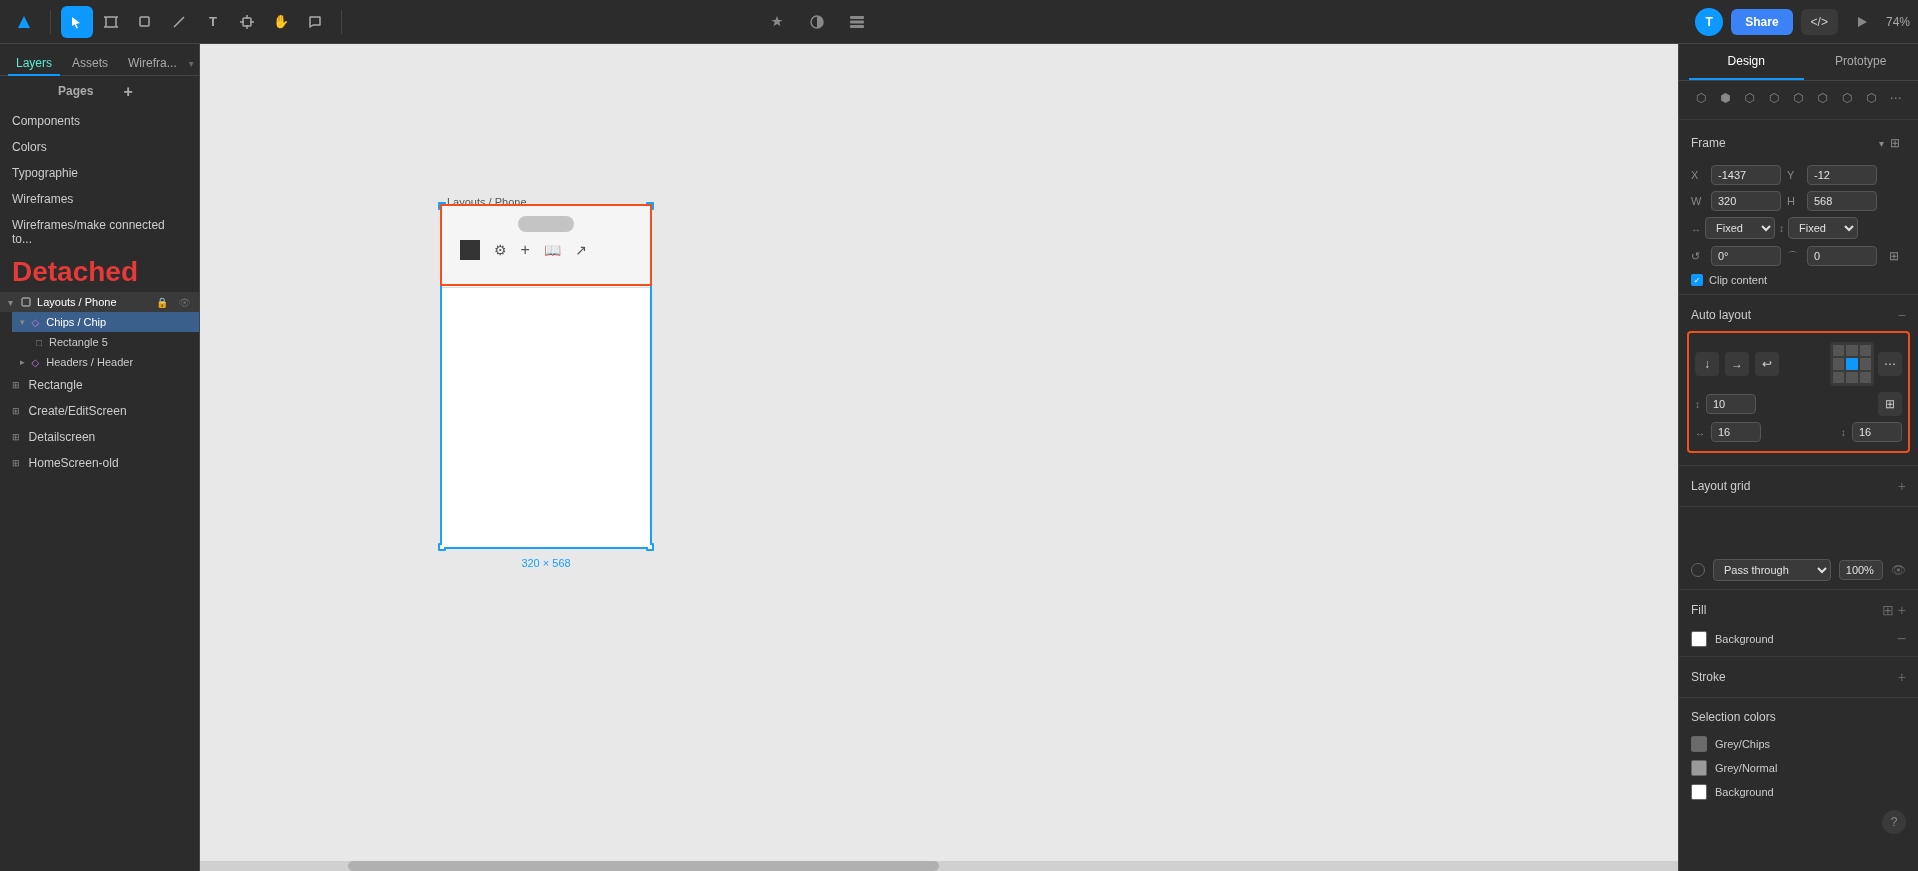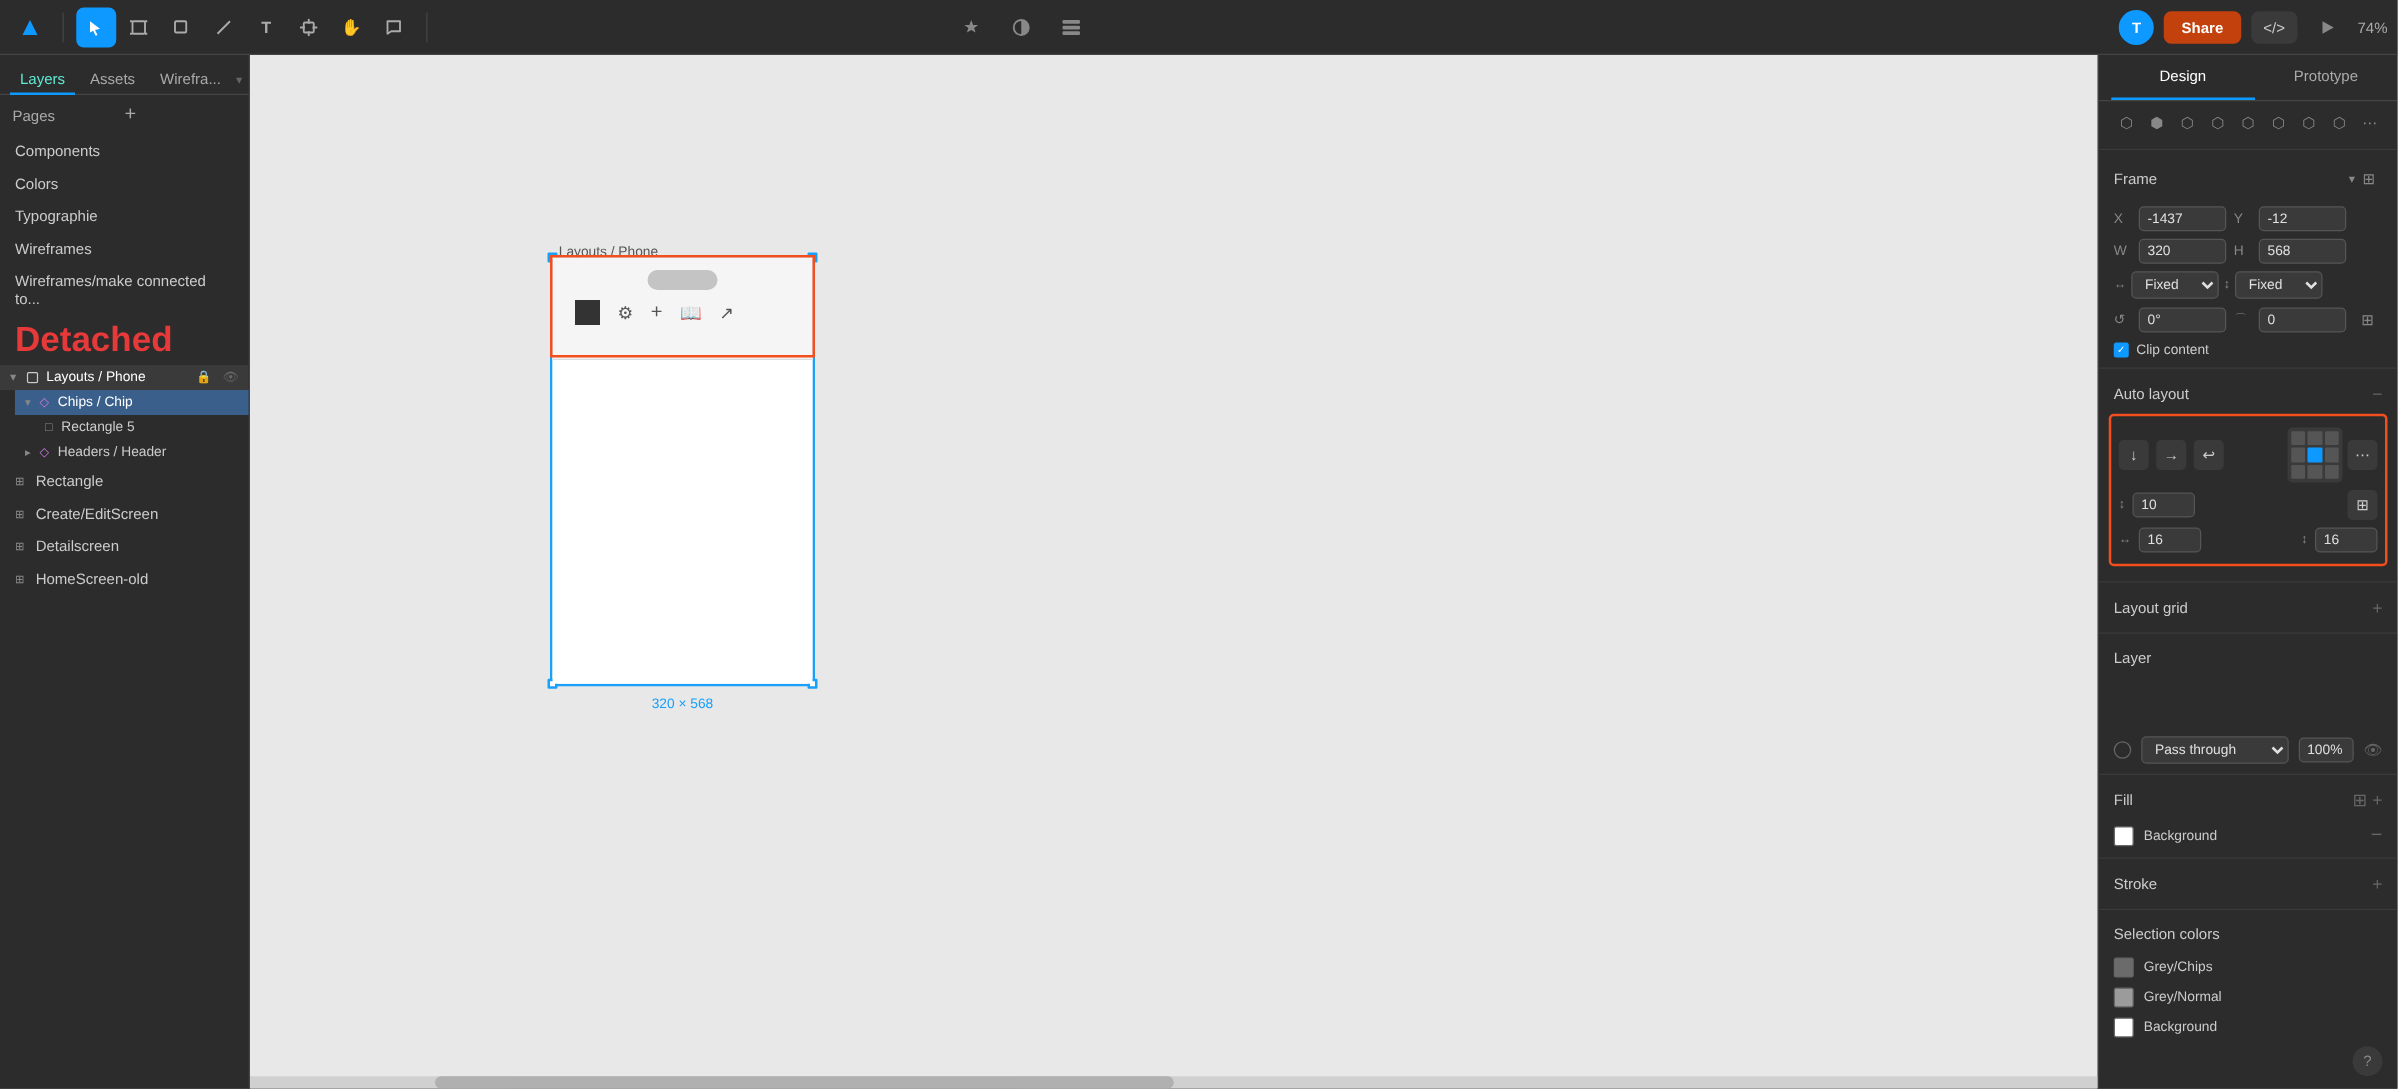--- a/index.html
+++ b/index.html
@@ -51,21 +51,21 @@
       gap: 8px;
       margin: 0 auto;
     }
     .toolbar-right {
       display: flex;
       align-items: center;
       gap: 8px;
       margin-left: auto;
     }
     .share-btn {
-      background: #c2410c;
+      background: #3b82f6;
       color: #fff;
       border: none;
       border-radius: 6px;
       padding: 6px 14px;
       font-size: 12px;
       font-weight: 600;
       cursor: pointer;
     }
     .code-btn {
       background: #3a3a3a;
@@ -125,25 +125,26 @@
       border-bottom: 2px solid #0d99ff;
     }
     .panel-tab-arrow {
       margin-left: auto;
       color: #666;
       cursor: pointer;
       font-size: 10px;
     }
     .pages-header {
       display: flex;
-      align-items: flex-end;
+      align-items: flex-start;
       padding: 8px 10px;
       font-size: 12px;
-      font-weight: 400;
+      font-weight: 700;
       color: #aaa;
+      margin-left: 48px;
     }
     .pages-header span { flex: 1; }
     .pages-header .add-btn {
       color: #aaa;
       cursor: pointer;
       font-size: 16px;
       line-height: 1;
     }
     .page-list { flex: 1; overflow-y: auto; }
     .page-item {
@@ -828,23 +829,20 @@
 
     <div class="separator"></div>
 
     <div class="section-header">
       <span class="section-title">Layout grid</span>
       <span class="section-action-btn">+</span>
     </div>
 
     <div class="separator"></div>
 
-    <div class="section-header">
-      <span class="section-title">Layer</span>
-    </div>
 
     <div class="layer-blend">
       <div class="circle-icon"></div>
       <select class="prop-input" style="flex:1;">
         <option>Pass through</option>
         <option>Normal</option>
         <option>Multiply</option>
       </select>
       <input class="prop-input" style="width: 44px;" value="100%">
       <span class="eye-btn">👁</span>

